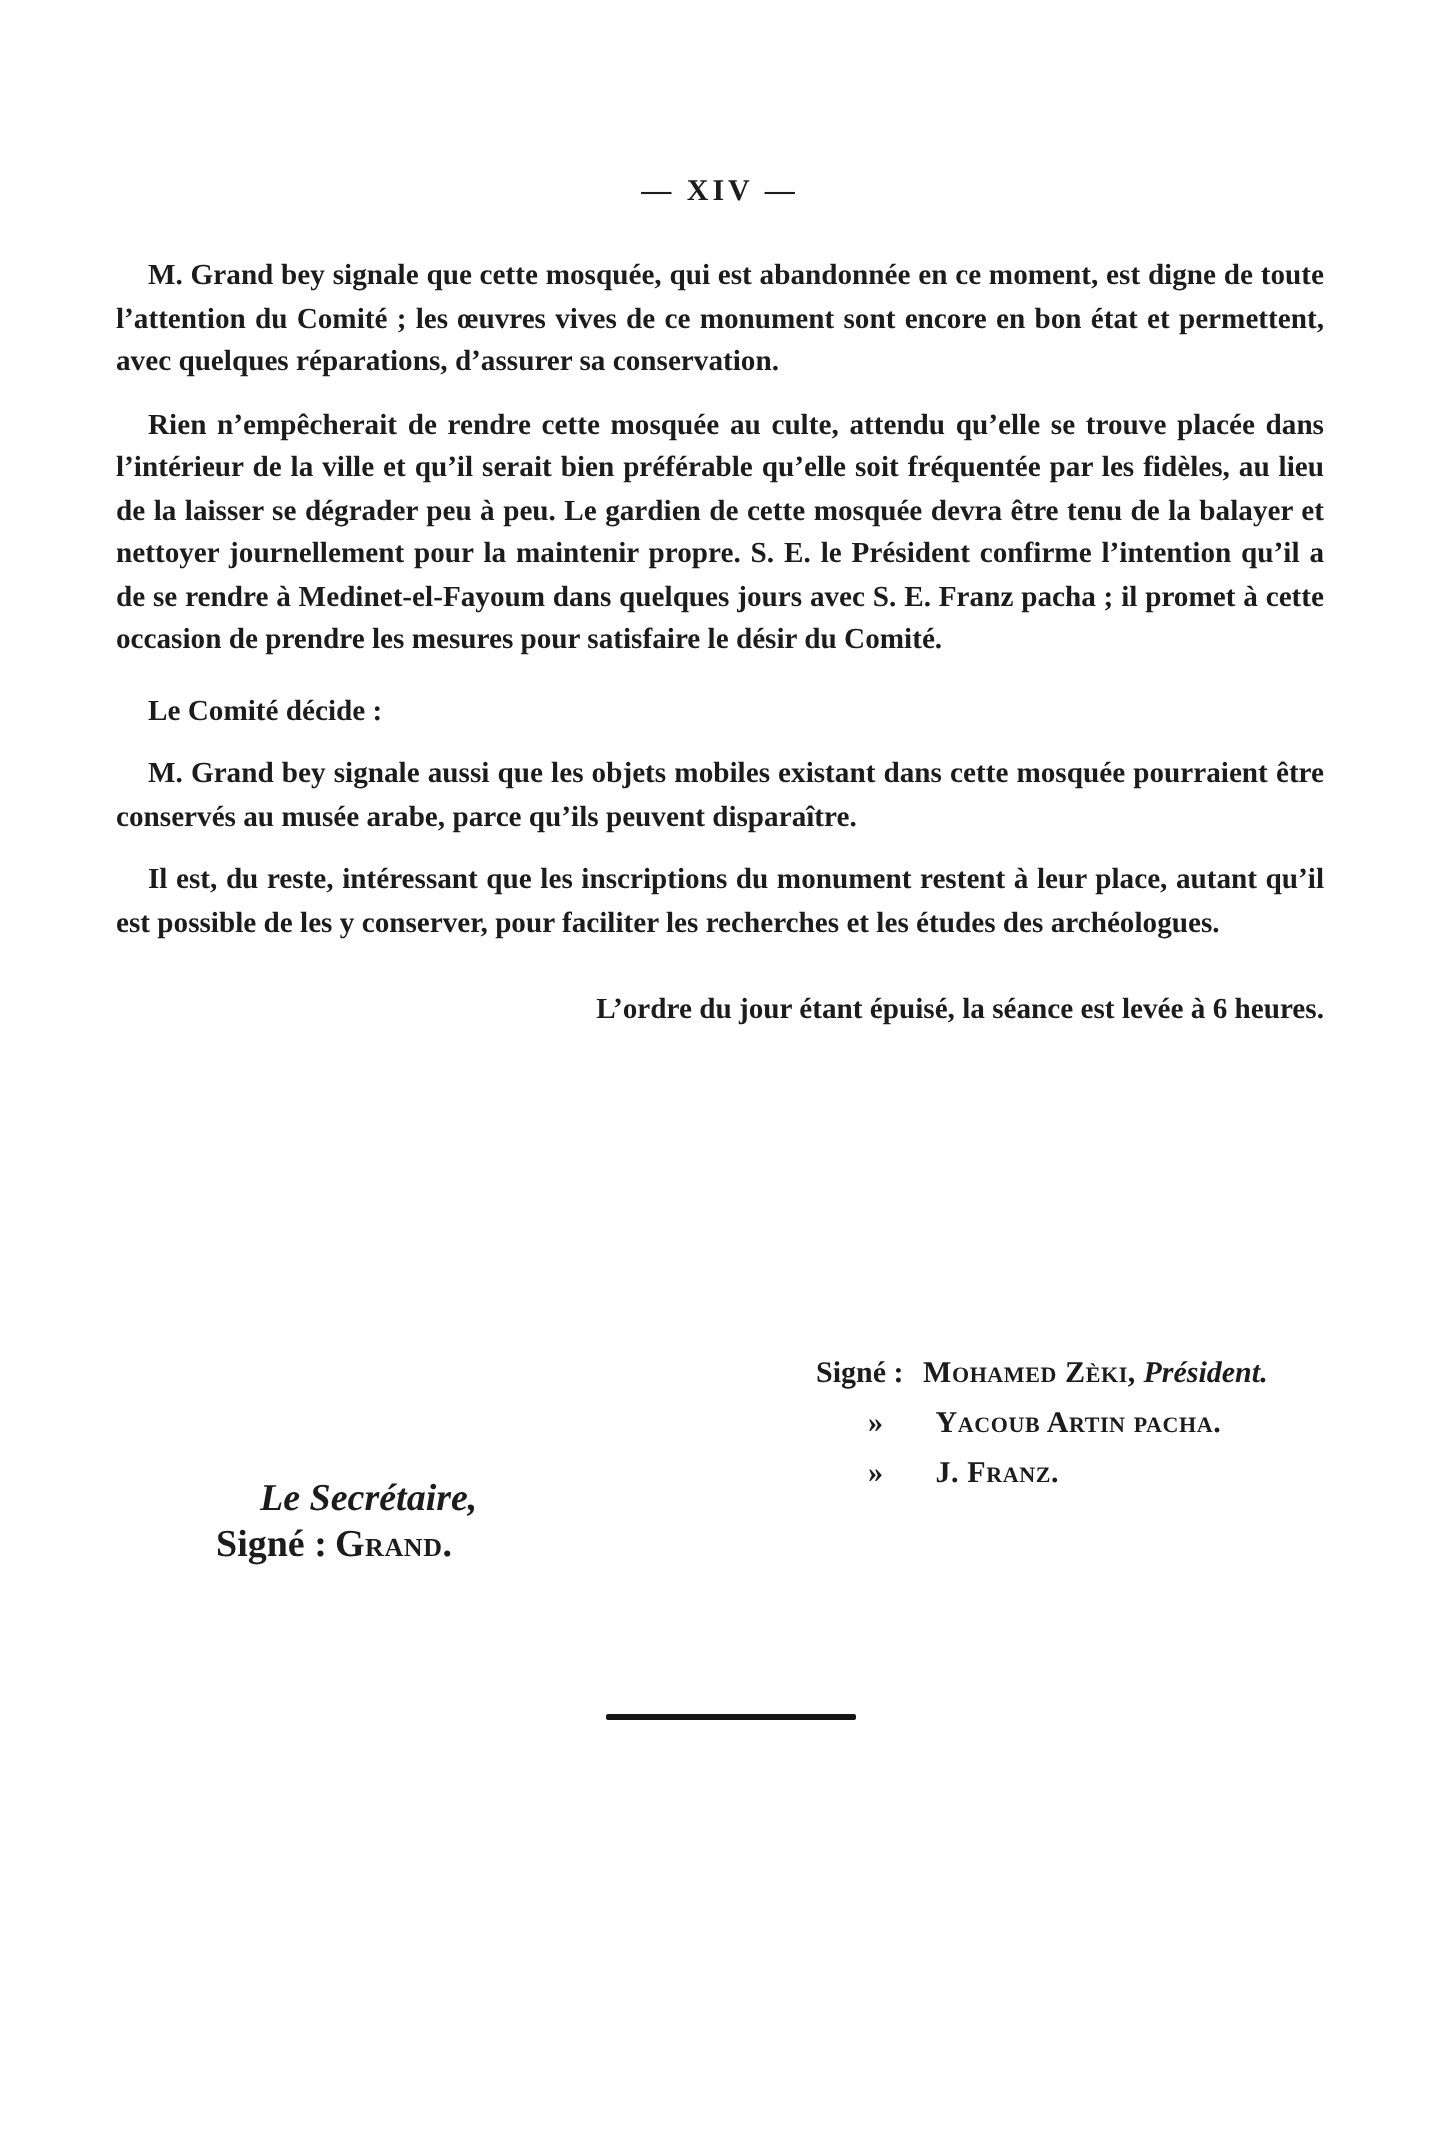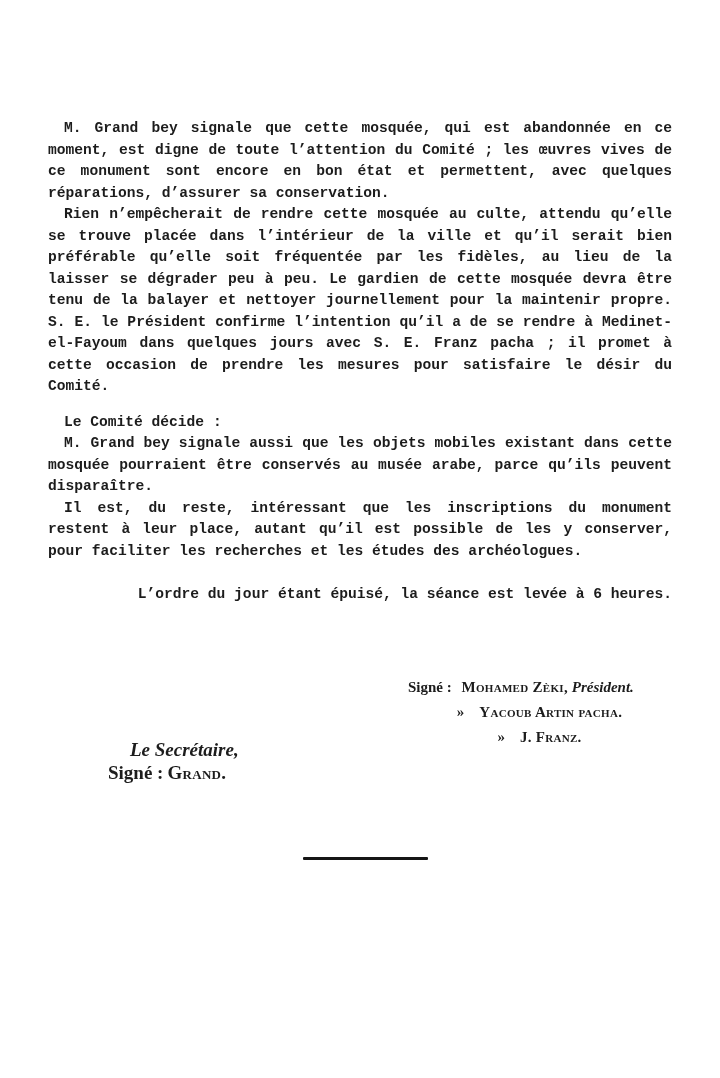--- a/index.html
+++ b/index.html
@@ -29,42 +29,41 @@
   .body-text {
     position: absolute;
     top: 118px;
     left: 48px;
     width: 624px;
     font-size: 14.6px;
     line-height: 21.5px;
     text-align: justify;
   }
   .para {
-    margin: 0;
+    margin: 10px;
     text-indent: 16px;
-    font-family: Liberation Mono, monospace;
   }
   .gap-above {
     margin-top: 14px;
   }
   .adjournment {
     margin-top: 22px;
     text-align: right;
   }
   .signatures {
     position: absolute;
     left: 408px;
     top: 675px;
     font-size: 15px;
     line-height: 25px;
     white-space: nowrap;
   }
   .sig-row { height: 25px; }
   .sig-label { margin-right: 6px; }
-  .sig-row.member { padding-left: 26px; text-align: center; }
+  .sig-row.member { padding-left: 26px; }
   .ditto {
     display: inline-block;
     width: 30px;
   }
   .sc { font-variant: small-caps; letter-spacing: 0.3px; }
   .italic { font-style: italic; }
   .secretary {
     position: absolute;
     left: 108px;
     top: 738px;
@@ -81,20 +80,21 @@
     height: 3px;
     background: #151515;
     border-radius: 1px;
   }
 </style>
 </head>
 <body>
 
 <div class="page">
 
+  <div class="page-number">— XIV —</div>
 
   <div class="body-text">
     <p class="para">M. Grand bey signale que cette mosquée, qui est abandonnée en ce moment, est digne de toute l’attention du Comité ; les œuvres vives de ce monument sont encore en bon état et permettent, avec quelques réparations, d’assurer sa conservation.</p>
     <p class="para">Rien n’empêcherait de rendre cette mosquée au culte, attendu qu’elle se trouve placée dans l’intérieur de la ville et qu’il serait bien préférable qu’elle soit fréquentée par les fidèles, au lieu de la laisser se dégrader peu à peu. Le gardien de cette mosquée devra être tenu de la balayer et nettoyer journellement pour la maintenir propre. S. E. le Président confirme l’intention qu’il a de se rendre à Medinet-el-Fayoum dans quelques jours avec S. E. Franz pacha ; il promet à cette occasion de prendre les mesures pour satisfaire le désir du Comité.</p>
     <p class="para gap-above">Le Comité décide :</p>
 
     <p class="para">M. Grand bey signale aussi que les objets mobiles existant dans cette mosquée pourraient être conservés au musée arabe, parce qu’ils peuvent disparaître.</p>
 
     <p class="para">Il est, du reste, intéressant que les inscriptions du monument restent à leur place, autant qu’il est possible de les y conserver, pour faciliter les recherches et les études des archéologues.</p>
 

